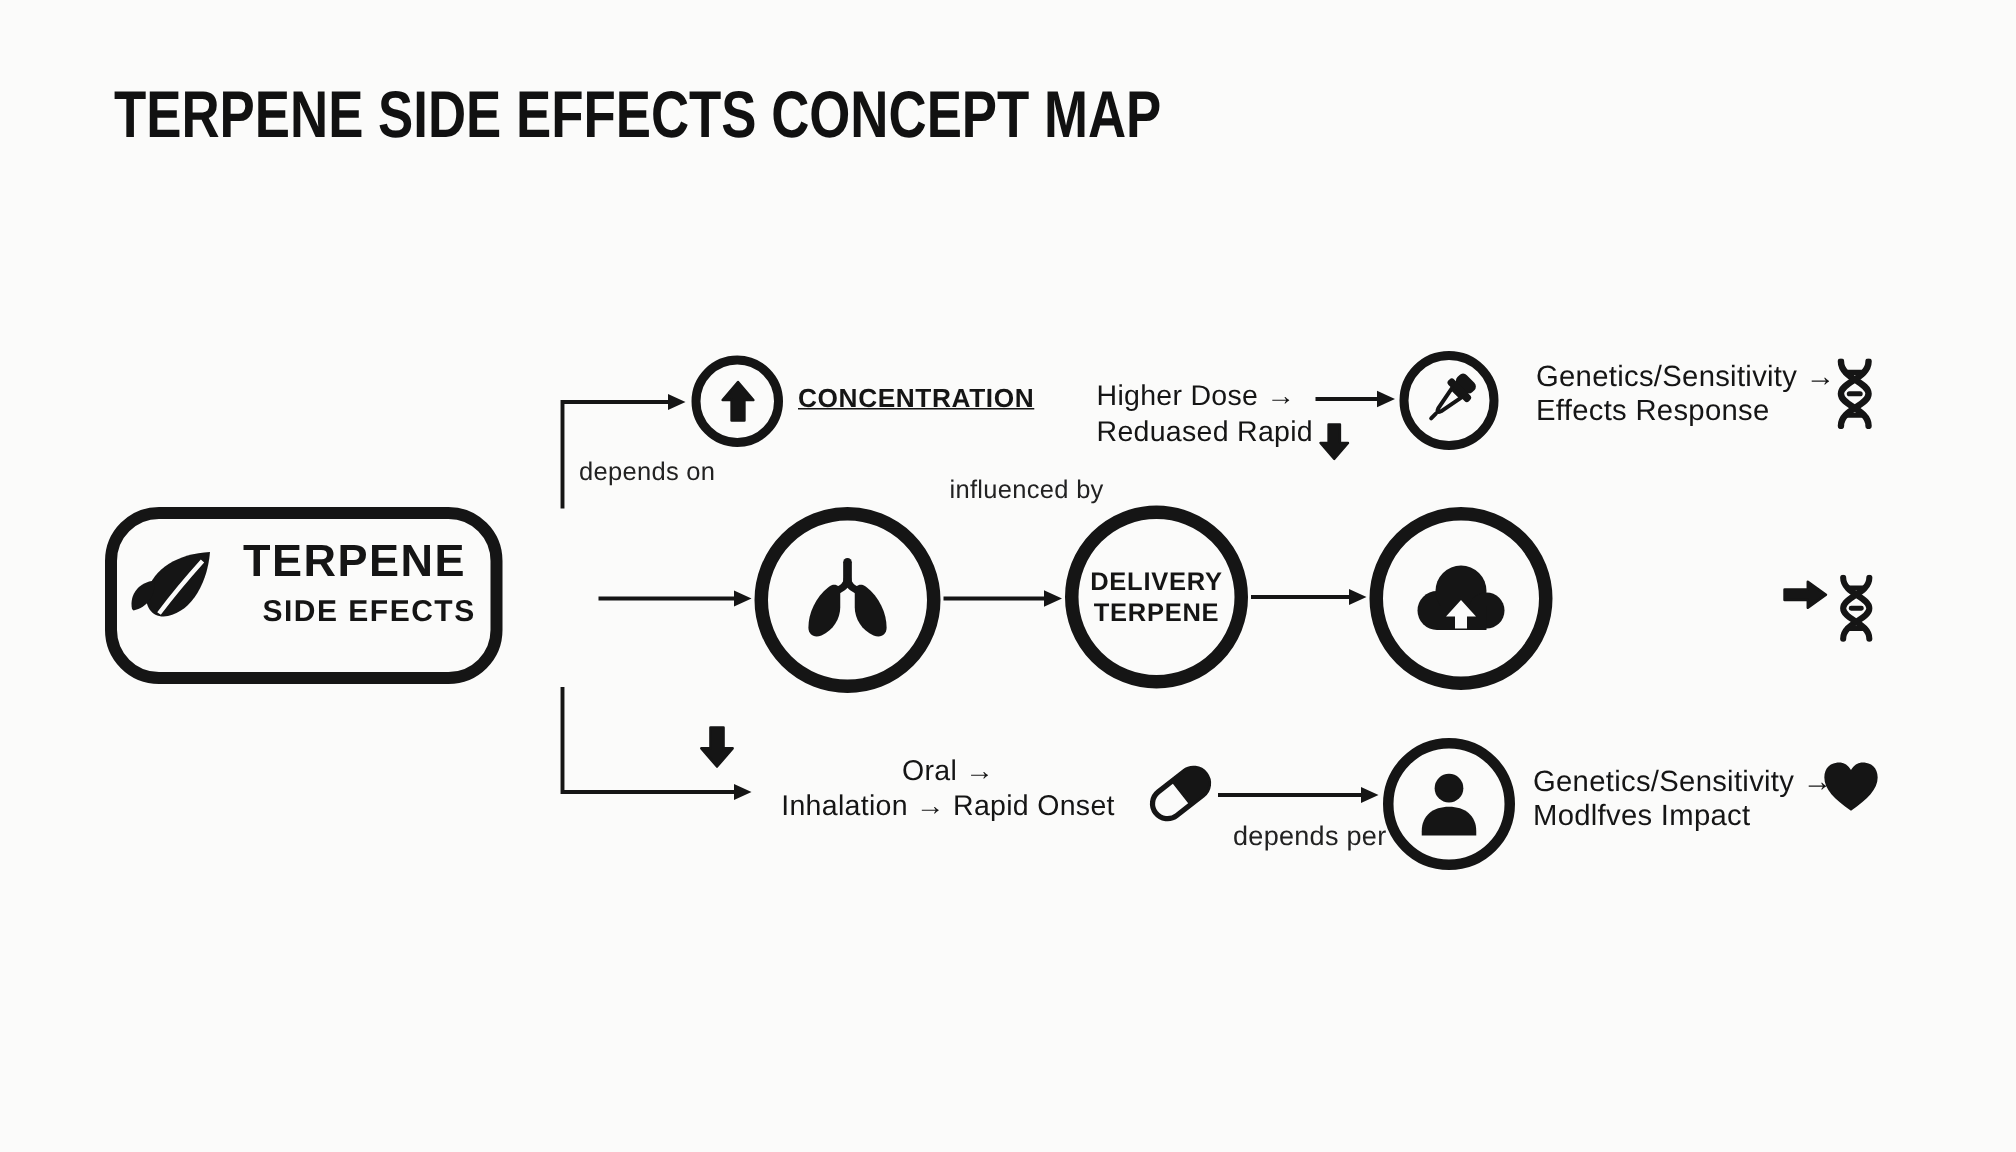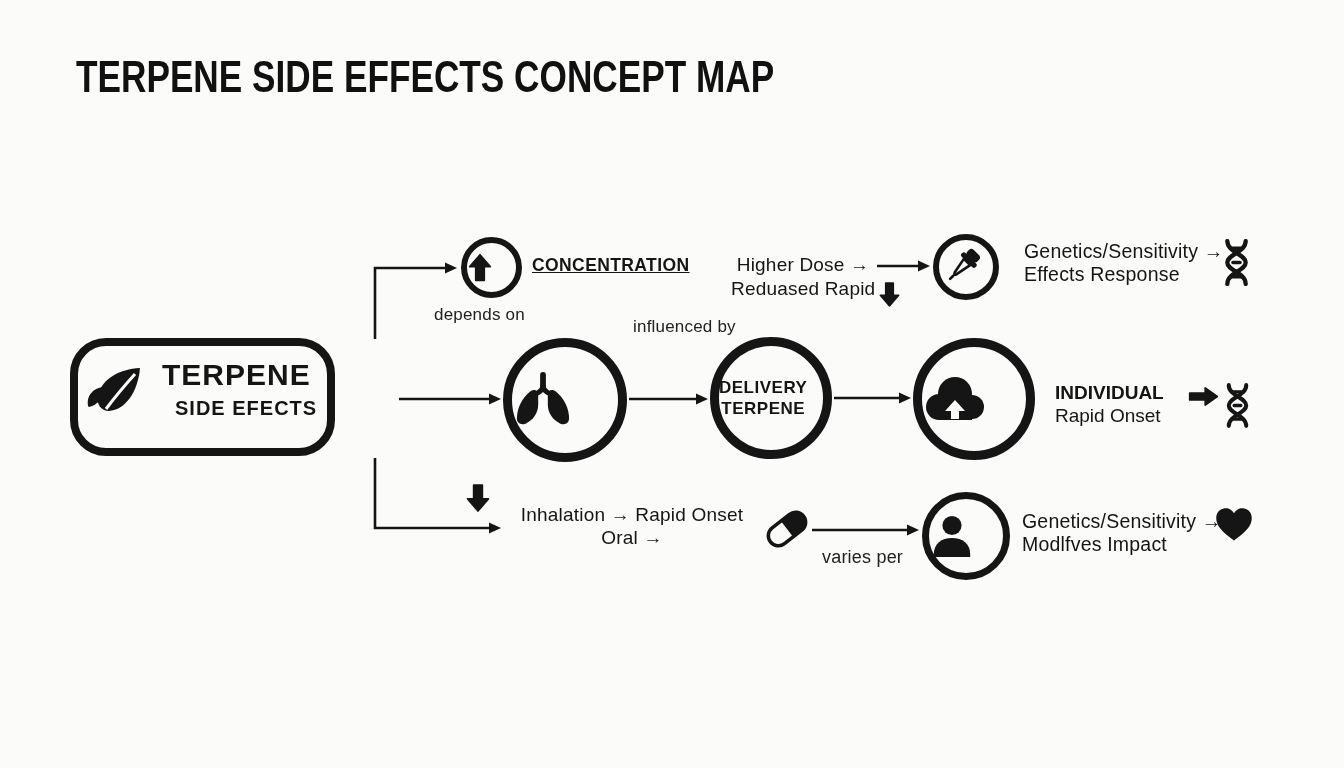--- a/index.html
+++ b/index.html
@@ -29,37 +29,37 @@
     border:8px solid var(--ink);border-radius:36px;
     box-sizing:border-box;background:var(--paper);
   }
   #main-line1{position:absolute;left:84px;top:12px;font-size:30px;font-weight:700;letter-spacing:1px;white-space:nowrap;}
   #main-line2{position:absolute;left:97px;top:51px;font-size:20px;font-weight:700;letter-spacing:1px;white-space:nowrap;}
   #leaf{position:absolute;left:8px;top:20px;}
   
   .circle{
     border-radius:50%;border:8px solid var(--ink);
     box-sizing:border-box;background:var(--paper);
-    display:flex;align-items:center;justify-content:flex-start;
+    display:flex;align-items:center;justify-content:center;
   }
   #concentration-circle{left:461px;top:237px;width:61px;height:61px;border-width:6px;}
   #lungs-circle{left:503px;top:338px;width:124px;height:124px;border-width:9px;}
   #delivery-circle{left:710px;top:337px;width:122px;height:122px;border-width:9px;}
   #cloud-circle{left:913px;top:338px;width:122px;height:122px;border-width:9px;}
   #dropper-circle{left:933px;top:234px;width:66px;height:66px;border-width:6px;}
   #person-circle{left:922px;top:492px;width:88px;height:88px;border-width:7px;}
   #delivery-text{font-size:17px;font-weight:700;letter-spacing:.5px;line-height:21px;text-align:center;}
   
   .edge-label{font-size:17px;color:#222;letter-spacing:.2px;white-space:nowrap;}
-  #depends-on{left:386px;top:305px;margin-left:48px;}
+  #depends-on{left:386px;top:305px;}
   #influenced-by{left:633px;top:317px;}
   #varies-per{left:822px;top:547px;font-size:18px;}
   #concentration-label{left:532px;top:255px;font-size:17.5px;font-weight:700;letter-spacing:.4px;white-space:nowrap;text-decoration:underline;}
   .ann{font-size:19px;line-height:24px;letter-spacing:.2px;white-space:nowrap;}
-  #higher-dose{left:731px;top:253px;width:144px;text-align:center;}
+  #higher-dose{left:731px;top:253px;width:144px;}
   #genetics-top{left:1024px;top:240px;font-size:19.5px;line-height:23px;}
   #individual-block{left:1055px;top:381px;line-height:23px;}
   #individual-block .b1{font-weight:700;font-size:19px;display:block;}
   #individual-block .b2{font-size:19px;display:block;}
   #inhalation-block{left:514px;top:504px;width:236px;text-align:center;font-size:19px;line-height:22.5px;letter-spacing:.2px;}
   #genetics-bottom{left:1022px;top:510px;font-size:19.5px;line-height:23px;}
   
   .icon-abs{line-height:0;}
   #down-arrow-a{left:878px;top:281px;}
   #down-arrow-b{left:465px;top:483px;}
@@ -101,21 +101,21 @@
         <path d="M49 8 C40 18 29 31 20 43" stroke="#fbfbfa" stroke-width="3" fill="none"></path>
         <path d="M2 40 C0 30 7 22 17 21 C18 31 12 39 3 41 Z" fill="#151515"></path>
       </svg>
     </span>
     <span id="main-line1">TERPENE</span>
     <span id="main-line2">SIDE EFECTS</span>
   </div>
 
   <div id="depends-on" class="abs edge-label">depends on</div>
   <div id="influenced-by" class="abs edge-label">influenced by</div>
-  <div id="varies-per" class="abs edge-label">varies per</div>
+  <div id="varies-per" class="abs edge-label">depends per</div>
 
   <div id="concentration-circle" class="abs circle">
     <span class="icon-abs">
       <svg width="26" height="29" viewBox="0 0 30 34">
         <path d="M15 2 L27 16 H20 V32 H10 V16 H3 Z" fill="#151515" stroke="#151515" stroke-width="2" stroke-linejoin="round"></path>
       </svg>
     </span>
   </div>
   <div id="concentration-label" class="abs">CONCENTRATION</div>
 
@@ -182,24 +182,20 @@
           <circle cx="17" cy="33" r="13"></circle>
           <circle cx="33" cy="20" r="17"></circle>
           <circle cx="50" cy="33" r="12"></circle>
           <rect x="17" y="30" width="33" height="16"></rect>
         </g>
         <path d="M33 26 L43 37 H37 V45 H29 V37 H23 Z" fill="#fbfbfa"></path>
       </svg>
     </span>
   </div>
 
-  <div id="individual-block" class="abs">
-    <span class="b1">INDIVIDUAL</span>
-    <span class="b2">Rapid Onset</span>
-  </div>
   <span id="right-arrow-mid" class="abs icon-abs">
     <svg width="31" height="21" viewBox="0 0 36 24">
       <path d="M2 8 H20 V2 L34 12 L20 22 V16 H2 Z" fill="#151515" stroke="#151515" stroke-width="2" stroke-linejoin="round"></path>
     </svg>
   </span>
   <span id="dna-mid" class="abs icon-abs">
     <svg width="31" height="45" viewBox="0 0 32 46">
       <g stroke="#151515" fill="none" stroke-linecap="round">
         <path d="M7 2 C7 13 25 15 25 23 C25 31 7 33 7 44" stroke-width="4.2"></path>
         <path d="M25 2 C25 13 7 15 7 23 C7 31 25 33 25 44" stroke-width="4.2"></path>
@@ -207,22 +203,22 @@
       </g>
     </svg>
   </span>
 
   <span id="down-arrow-b" class="abs icon-abs">
     <svg width="26" height="30" viewBox="0 0 30 34">
       <path d="M10 2 H20 V18 H27 L15 32 L3 18 H10 Z" fill="#151515" stroke="#151515" stroke-width="2" stroke-linejoin="round"></path>
     </svg>
   </span>
   <div id="inhalation-block" class="abs">
+    <span style="display:block">Oral →</span>
     <span style="display:block">Inhalation → Rapid Onset</span>
-    <span style="display:block">Oral →</span>
   </div>
 
   <span id="pill" class="abs icon-abs">
     <svg width="52" height="52" viewBox="0 0 52 52">
       <g transform="rotate(-38 26 26)">
         <rect x="5" y="16" width="42" height="20" rx="10" fill="#fbfbfa" stroke="#151515" stroke-width="3.5"></rect>
         <path d="M26 16 H37 A10 10 0 0 1 37 36 H26 Z" fill="#151515"></path>
       </g>
     </svg>
   </span>

